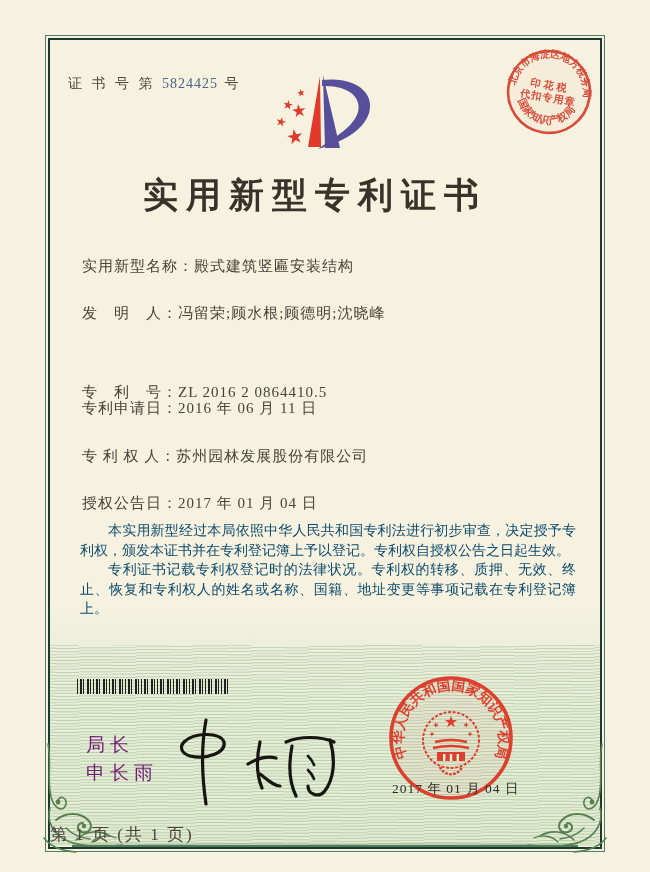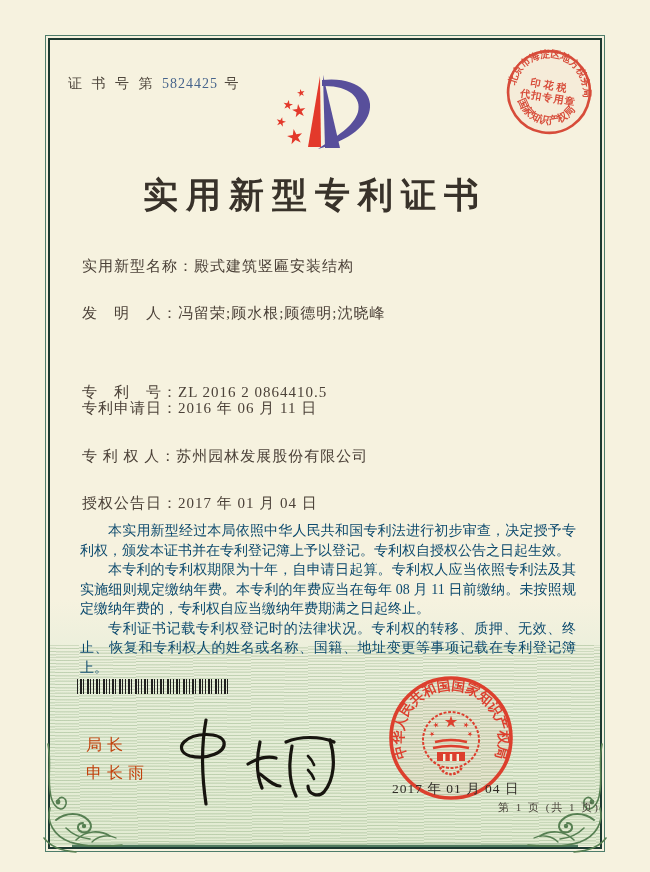--- a/index.html
+++ b/index.html
@@ -46,25 +46,25 @@
            text-align:justify; color:#0c4a6e; }
   .paras p { text-indent:2em; margin:0; }
   .barcode { position:absolute; left:77px; top:679px; width:152px; height:15px; z-index:10;
     background:repeating-linear-gradient(90deg,
       #20201e 0 1.5px, transparent 1.5px 3px,
       #20201e 3px 5.5px, transparent 5.5px 6.5px,
       #20201e 6.5px 7.5px, transparent 7.5px 10.5px,
       #20201e 10.5px 12px, transparent 12px 13px,
       #20201e 13px 13.8px, transparent 13.8px 16px);
   }
-  .signer { left:86px; top:731px; font-size:16px; letter-spacing:5px; line-height:28px; color:#c2410c; }
+  .signer { left:86px; top:731px; font-size:19px; letter-spacing:5px; line-height:28px; color:#701a75; }
   .signature { position:absolute; left:168px; top:712px; z-index:10; }
   .office-seal { position:absolute; left:385px; top:672px; z-index:11; opacity:.95; }
   .issue-date { left:392px; top:780px; font-size:13.5px; letter-spacing:1px; color:#302c27; z-index:12; }
-  .footer { left:50px; top:800px; width:550px; text-align:right; font-size:11px;
+  .footer { left:50px; top:823px; width:550px; text-align:left; font-size:17px;
             letter-spacing:2px; color:#4a443c; }
   .bottom-rule { position:absolute; left:72px; top:845px; width:506px; height:2px;
                  background:#4f7a5e; z-index:6; box-shadow:0 -2px 0 rgba(95,140,105,.25); }
   .ornament { position:absolute; z-index:7; }
   .orn-left { left:36px; top:742px; }
   .orn-right { left:526px; top:742px; transform:scaleX(-1); }
   .defs-holder { position:absolute; width:0; height:0; overflow:hidden; }
 </style>
 </head>
 <body>
@@ -132,21 +132,20 @@
   </div>
   <div class="txt field f4">
     <span>专 利 权 人：</span><span>苏州园林发展股份有限公司</span>
   </div>
   <div class="txt field f5">
     <span>授权公告日：</span><span>2017 年 01 月 04 日</span>
   </div>
 
   <div class="txt paras">
     <p>本实用新型经过本局依照中华人民共和国专利法进行初步审查，决定授予专利权，颁发本证书并在专利登记簿上予以登记。专利权自授权公告之日起生效。</p>
-    <p>本专利的专利权期限为十年，自申请日起算。专利权人应当依照专利法及其实施细则规定缴纳年费。本专利的年费应当在每年 08 月 11 日前缴纳。未按照规定缴纳年费的，专利权自应当缴纳年费期满之日起终止。</p>
     <p>专利证书记载专利权登记时的法律状况。专利权的转移、质押、无效、终止、恢复和专利权人的姓名或名称、国籍、地址变更等事项记载在专利登记簿上。</p>
   </div>
 
   <div class="barcode"></div>
 
   <div class="txt signer">
     <div>局长</div>
     <div>申长雨</div>
   </div>
 

